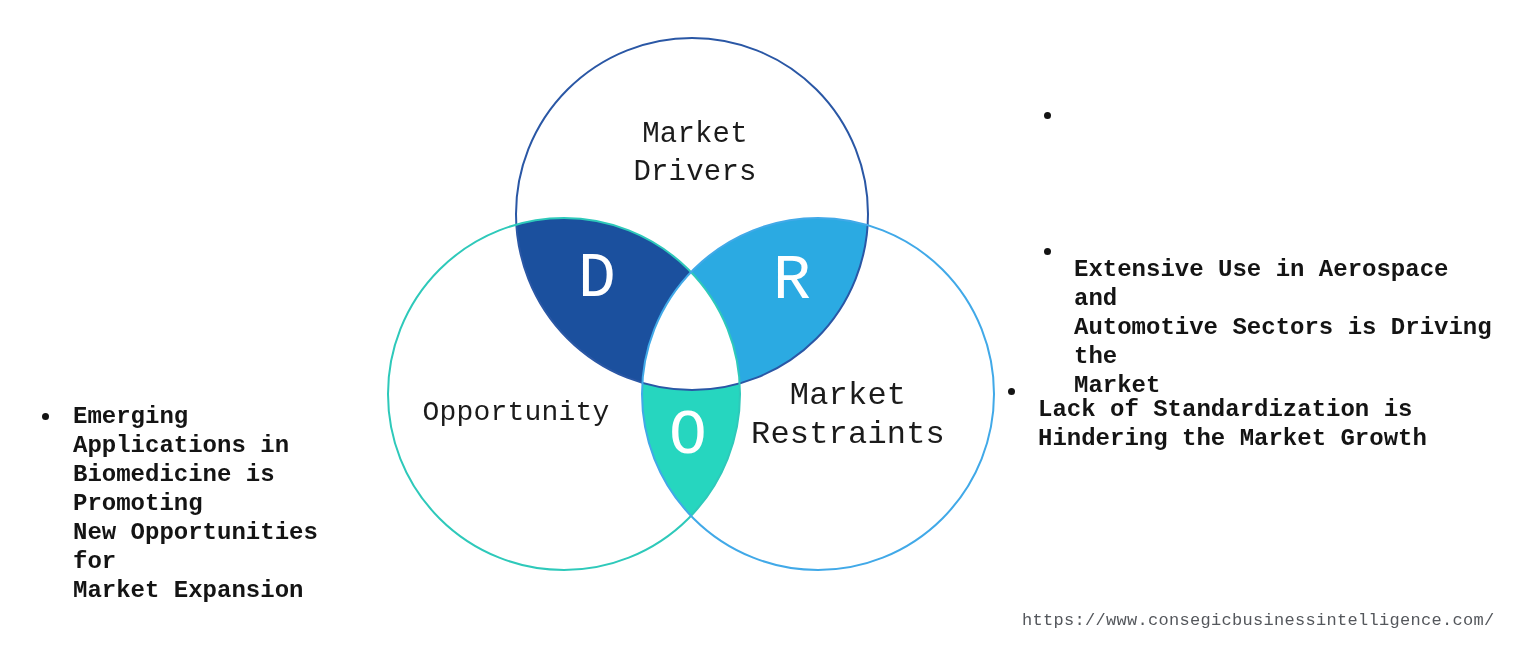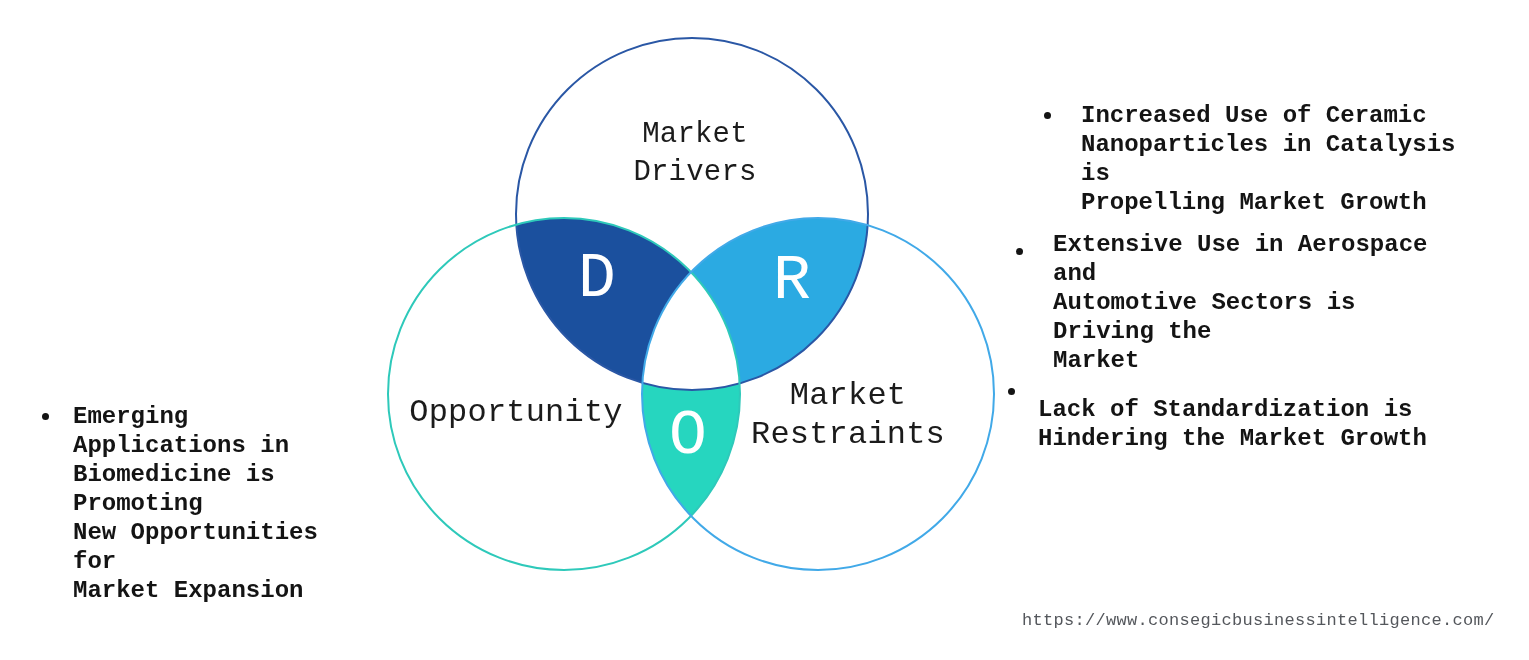--- a/index.html
+++ b/index.html
@@ -16,21 +16,21 @@
 
   .vlabel {
     position: absolute;
     transform: translate(-50%, -50%);
     text-align: center;
     color: #1b1b1b;
     white-space: pre-line;
     letter-spacing: 0.2px;
   }
   .vlabel.drivers    { left: 695px; top: 154px; font-size: 29px; line-height: 38px; }
-  .vlabel.opportunity{ left: 516px; top: 413px; font-size: 32px; line-height: 40px; }
+  .vlabel.opportunity{ left: 516px; top: 413px; font-size: 28px; line-height: 40px; }
   .vlabel.restraints { left: 848px; top: 415px; font-size: 32px; line-height: 39px; }
 
   .vletter {
     position: absolute;
     transform: translate(-50%, -50%);
     color: #ffffff;
     font-size: 63px;
     line-height: 63px;
     font-weight: 400;
   }
@@ -53,21 +53,21 @@
     border-radius: 50%;
     background: #141414;
     margin-top: 11px;
   }
   .bullet .btext { white-space: pre-line; }
 
   .bullet.left-1  { left: 42px;   top: 402px; width: 330px; }
   .bullet.left-1 .btext { margin-left: 24px; }
 
   .bullet.right-1 { left: 1044px; top: 101px; width: 450px; }
-  .bullet.right-2 { left: 1016px; top: 230px; width: 450px; }
+  .bullet.right-2 { left: 1044px; top: 230px; width: 450px; flex-direction: column; }
   .bullet.right-3 { left: 1008px; top: 377px; width: 450px; flex-direction: column; }
   .bullet.right-1 .btext, .bullet.right-2 .btext, .bullet.right-3 .btext { margin-left: 30px; }
   .bullet.right-2 .dot { margin-top: 18px; }
 
   .source-url {
     position: absolute;
     left: 1022px;
     top: 611px;
     font-size: 17px;
     color: #54575c;
@@ -128,23 +128,20 @@
   <div class="bullet left-1">
     <span class="dot"></span>
     <span class="btext">Emerging Applications in
 Biomedicine is Promoting
 New Opportunities for
 Market Expansion</span>
   </div>
 
   <div class="bullet right-1">
     <span class="dot"></span>
-    <span class="btext">Increased Use of Ceramic
-Nanoparticles in Catalysis is
-Propelling Market Growth</span>
   </div>
   <div class="bullet right-2">
     <span class="dot"></span>
     <span class="btext">Extensive Use in Aerospace and
 Automotive Sectors is Driving the
 Market</span>
   </div>
   <div class="bullet right-3">
     <span class="dot"></span>
     <span class="btext">Lack of Standardization is

